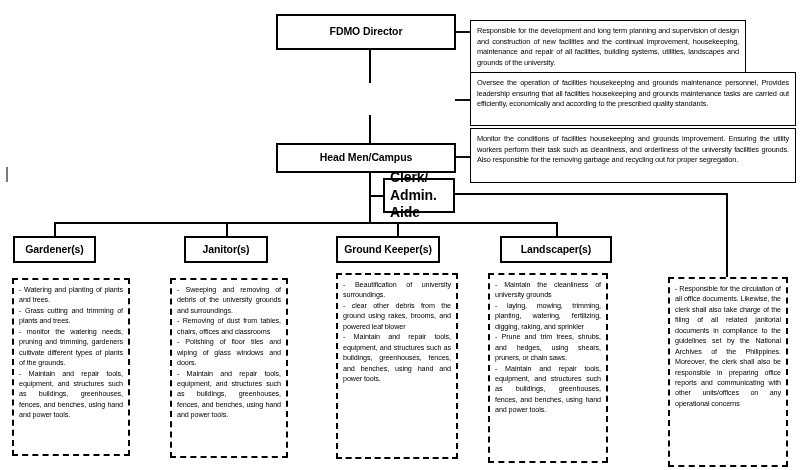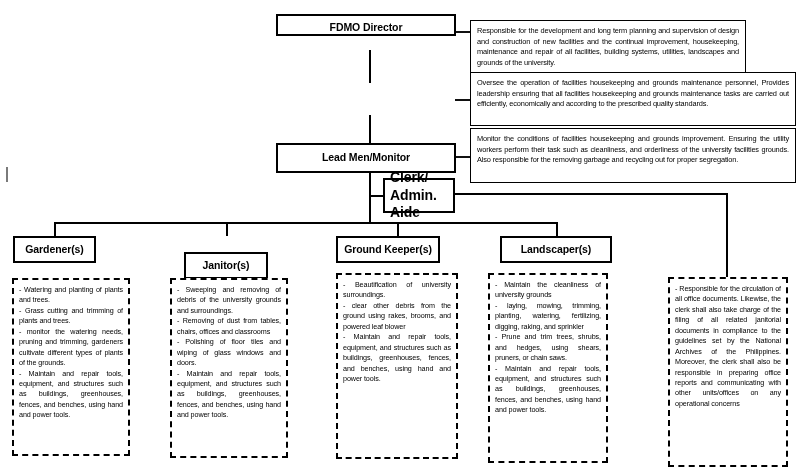--- a/index.html
+++ b/index.html
@@ -109,38 +109,38 @@
   <div class="ln ln-v" style="left:397px; top:222px; height:14px;"></div>
   <div class="ln ln-v" style="left:556px; top:222px; height:14px;"></div>
 
   <div class="ln ln-h" style="left:455px; top:193px; width:272px;"></div>
   <div class="ln ln-v" style="left:726px; top:193px; height:84px;"></div>
 
   <div class="ln ln-h ln-thin" style="left:455px; top:31px; width:15px; height:1.5px;"></div>
   <div class="ln ln-h ln-thin" style="left:455px; top:99px; width:15px; height:1.5px;"></div>
   <div class="ln ln-h ln-thin" style="left:455px; top:156px; width:15px; height:1.5px;"></div>
 
-  <div class="role-box" style="left:276px; top:14px; width:180px; height:22px;align-items:flex-end;">
+  <div class="role-box" style="left:276px; top:14px; width:180px; height:36px;">
     <span>FDMO Director</span>
   </div>
 
 
   <div class="role-box" style="left:276px; top:143px; width:180px; height:30px;">
-    <span>Lead Men/Monitor</span>
+    <span>Head Men/Campus</span>
   </div>
 
   <div class="role-box small" style="left:383px; top:178px; width:72px; height:35px; justify-content:flex-start; text-align:left; padding-left:5px;">
     <span>Clerk/ Admin. Aide</span>
   </div>
 
   <div class="role-box" style="left:13px; top:236px; width:83px; height:27px;">
     <span>Gardener(s)</span>
   </div>
 
-  <div class="role-box" style="left:184px; top:252px; width:84px; height:27px;">
+  <div class="role-box" style="left:184px; top:236px; width:84px; height:27px;">
     <span>Janitor(s)</span>
   </div>
 
   <div class="role-box" style="left:336px; top:236px; width:104px; height:27px;">
     <span>Ground Keeper(s)</span>
   </div>
 
   <div class="role-box" style="left:500px; top:236px; width:112px; height:27px;">
     <span>Landscaper(s)</span>
   </div>

